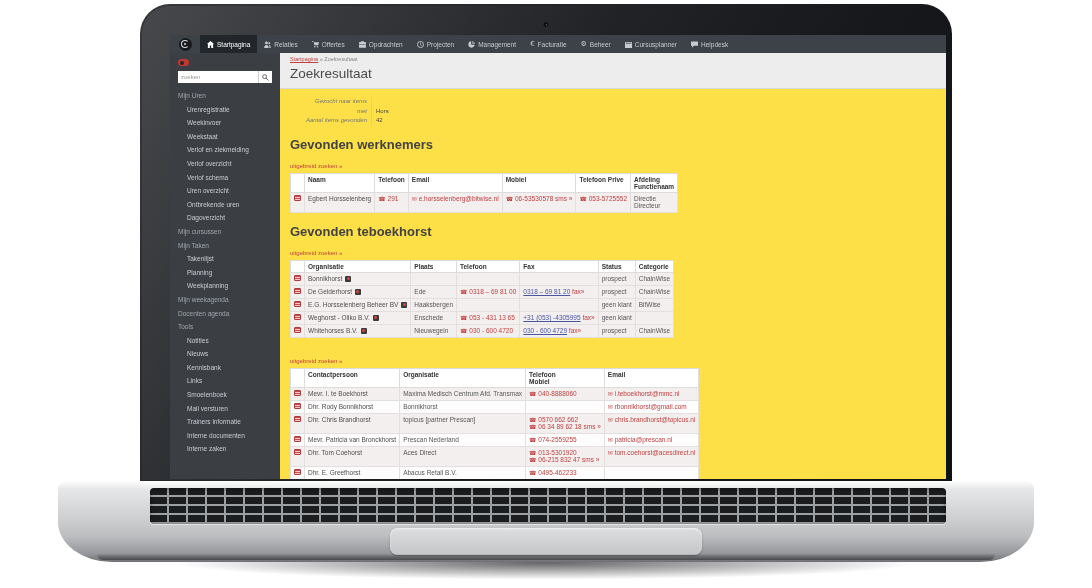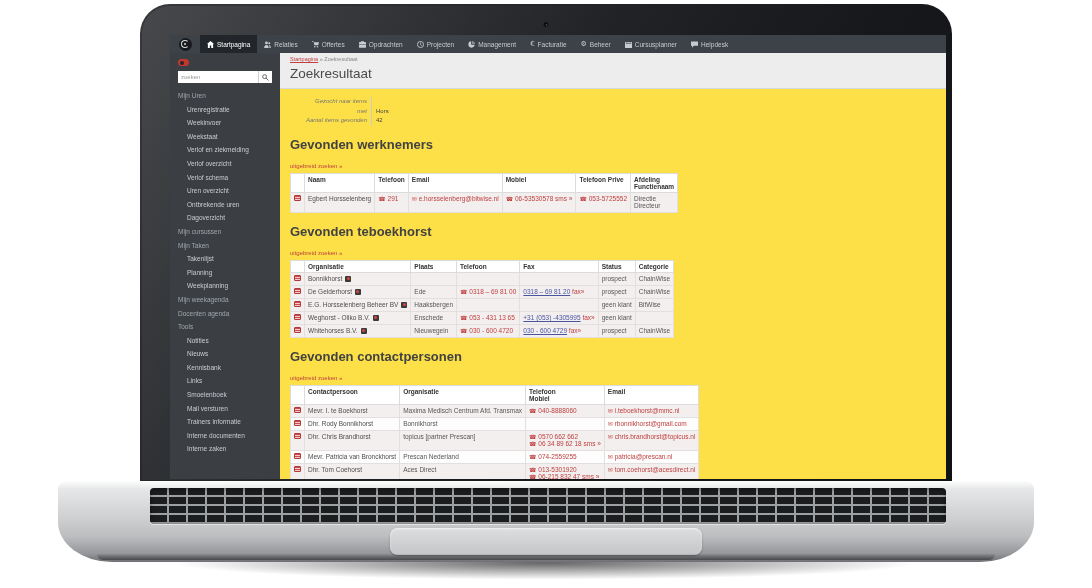--- a/index.html
+++ b/index.html
@@ -360,21 +360,20 @@
                     <td><span class="uni-ic">☎</span> <a class="red">030 - 600 4720</a></td>
                     <td><a class="fax-link">030 - 600 4729</a> <a class="red">fax»</a></td>
                     <td>prospect</td>
                     <td>ChainWise</td>
                   </tr>
                 </tbody>
               </table>
             </div>
 
             <div class="section">
-              <h2>Gevonden contactpersonen</h2>
               <a class="more-link">uitgebreid zoeken »</a>
               <table class="tbl">
                 <colgroup>
                     <col class="ico-col">
                     <col style="width:86px">
                     <col style="width:108px">
                     <col style="width:68px">
                     <col style="width:80px">
                   </colgroup>
                 <thead>

